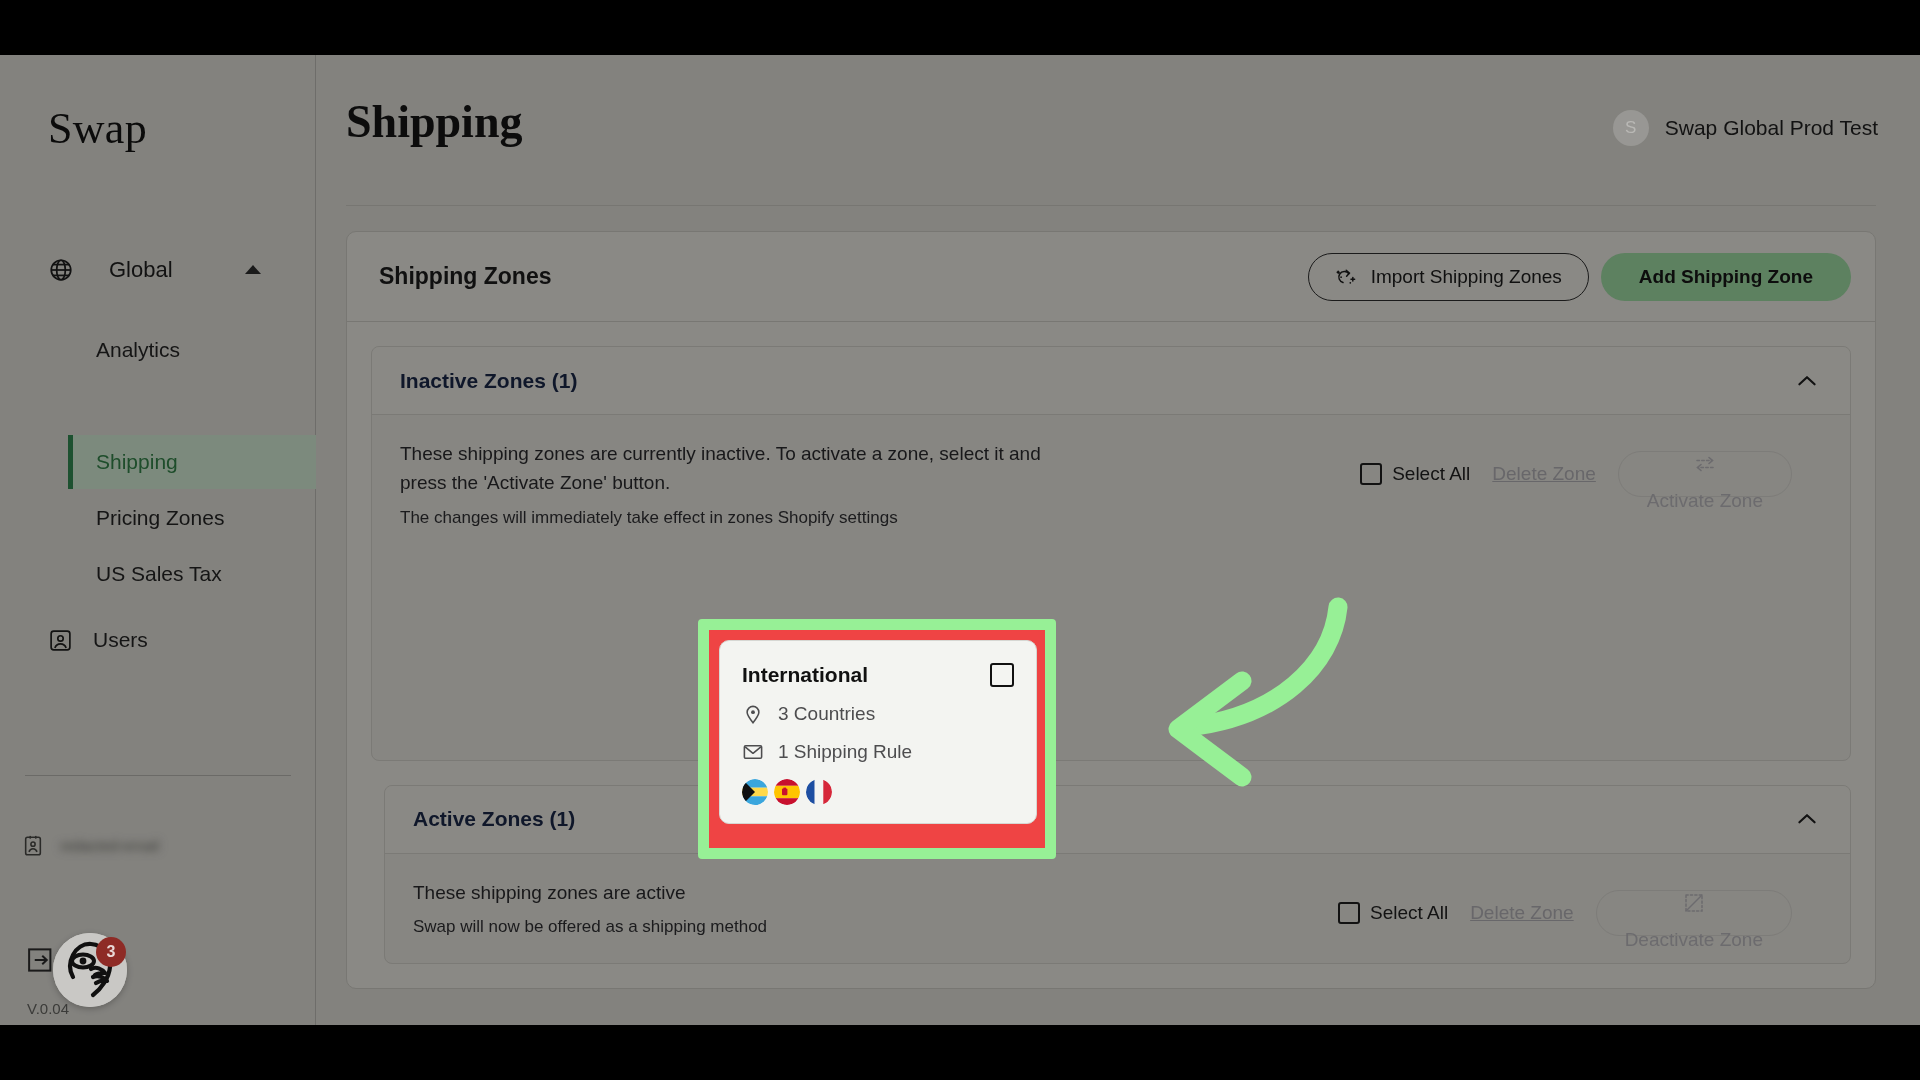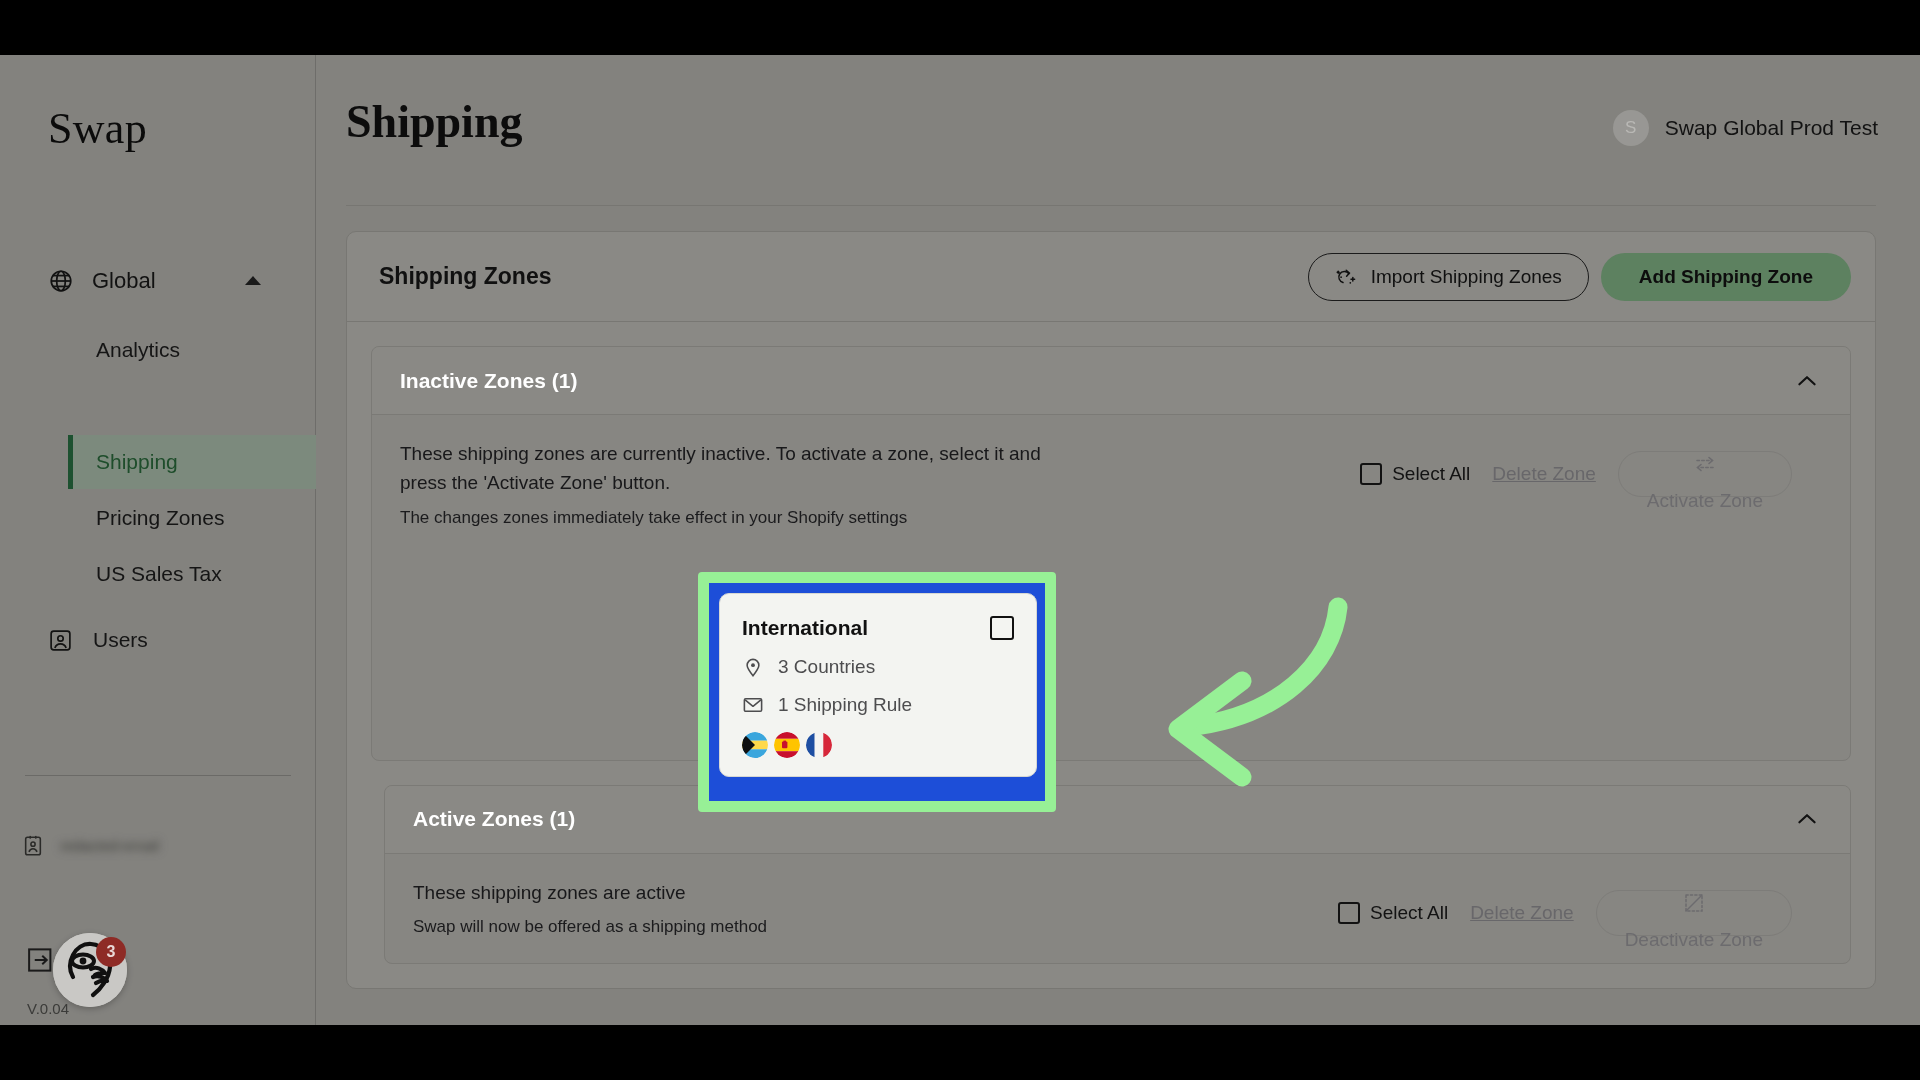--- a/index.html
+++ b/index.html
@@ -31,22 +31,22 @@
     border-right: 1px solid #6e6d6a;
   }
   .brand {
     position: absolute; left: 48px; top: 48px;
     font-family: "Liberation Serif", serif;
     font-size: 44px; font-weight: 400; color: #0b0b0b;
     letter-spacing: .3px;
   }
 
   .nav-group-head {
-    position: absolute; left: 48px; top: 213px;
-    display: flex; align-items: center; gap: 18px;
+    position: absolute; left: 48px; top: 202px;
+    display: flex; align-items: center; gap: 35px;
     width: 248px;
   }
   .nav-group-head .label { font-size: 22px; color: #121212; }
   .chev-up {
     position: absolute; right: 35px; top: 8px;
     width: 0; height: 0;
     border-left: 8px solid transparent;
     border-right: 8px solid transparent;
     border-bottom: 9px solid #1a1a1a;
   }
@@ -174,21 +174,21 @@
     border-radius: 8px;
     background: #878682;
     overflow: hidden;
   }
   .zone-section-head {
     height: 68px; display: flex; align-items: center;
     padding: 0 30px 0 28px;
     background: #8a8985;
     border-bottom: 1px solid #7b7a76;
   }
-  .zone-section-title { font-size: 21px; font-weight: 700; color: #ffffff; }
+  .zone-section-title { font-size: 21px; font-weight: 700; color: #0f172a; }
   .zone-section-head .collapse { margin-left: auto; }
 
   .zone-body { padding: 24px 28px 26px 28px; position: relative; }
   .zone-body-top { display: flex; align-items: flex-start; }
   .desc-primary { font-size: 19px; color: #18181a; line-height: 1.55; max-width: 660px; }
   .desc-secondary { font-size: 17px; color: #1b1b1d; margin-top: 10px; }
 
   .body-actions {
     margin-left: auto; display: flex; align-items: center; gap: 22px;
     padding-top: 12px; padding-right: 30px;
@@ -225,24 +225,24 @@
     width: 24px; height: 24px; border: 2px solid #111; border-radius: 3px;
   }
   .zc-meta { display: flex; align-items: center; gap: 14px; margin-top: 16px; }
   .zc-meta .txt { font-size: 19px; color: #4d4d4f; }
   .zc-flags { display: flex; align-items: center; gap: 6px; margin-top: 16px; }
   .flag { width: 26px; height: 26px; border-radius: 50%; overflow: hidden; position: relative; }
 
   
   .highlight-box {
     position: absolute;
-    left: 382px; top: 517px;
+    left: 382px; top: 564px;
     width: 358px; height: 240px;
     border: 11px solid #97f096;
-    background: #1d4ed8;
+    background: #ef4444;
     border-radius: 4px;
     padding: 10px;
   }
 
   
   .arrow-anno { position: absolute; left: 750px; top: 530px; width: 300px; height: 210px; }
 
   svg { display: block; }
 </style>
 </head>
@@ -377,21 +377,21 @@
               <svg width="26" height="26" viewBox="0 0 24 24" fill="none" stroke="#121212" stroke-width="2" stroke-linecap="round" stroke-linejoin="round">
                 <polyline points="5,15 12,8.5 19,15"></polyline>
               </svg>
             </span>
           </div>
 
           <div class="zone-body">
             <div class="zone-body-top">
               <div>
                 <div class="desc-primary">These shipping zones are currently inactive. To activate a zone, select it and press the 'Activate Zone' button.</div>
-                <div class="desc-secondary">The changes zones immediately take effect in your Shopify settings</div>
+                <div class="desc-secondary">The changes will immediately take effect in zones Shopify settings</div>
               </div>
 
               <div class="body-actions">
                 <label class="checkbox-wrap">
                   <span class="checkbox"></span>
                   <span class="lbl">Select All</span>
                 </label>
                 <a class="link-muted">Delete Zone</a>
                 <button class="btn-ghost">
                   <span>

